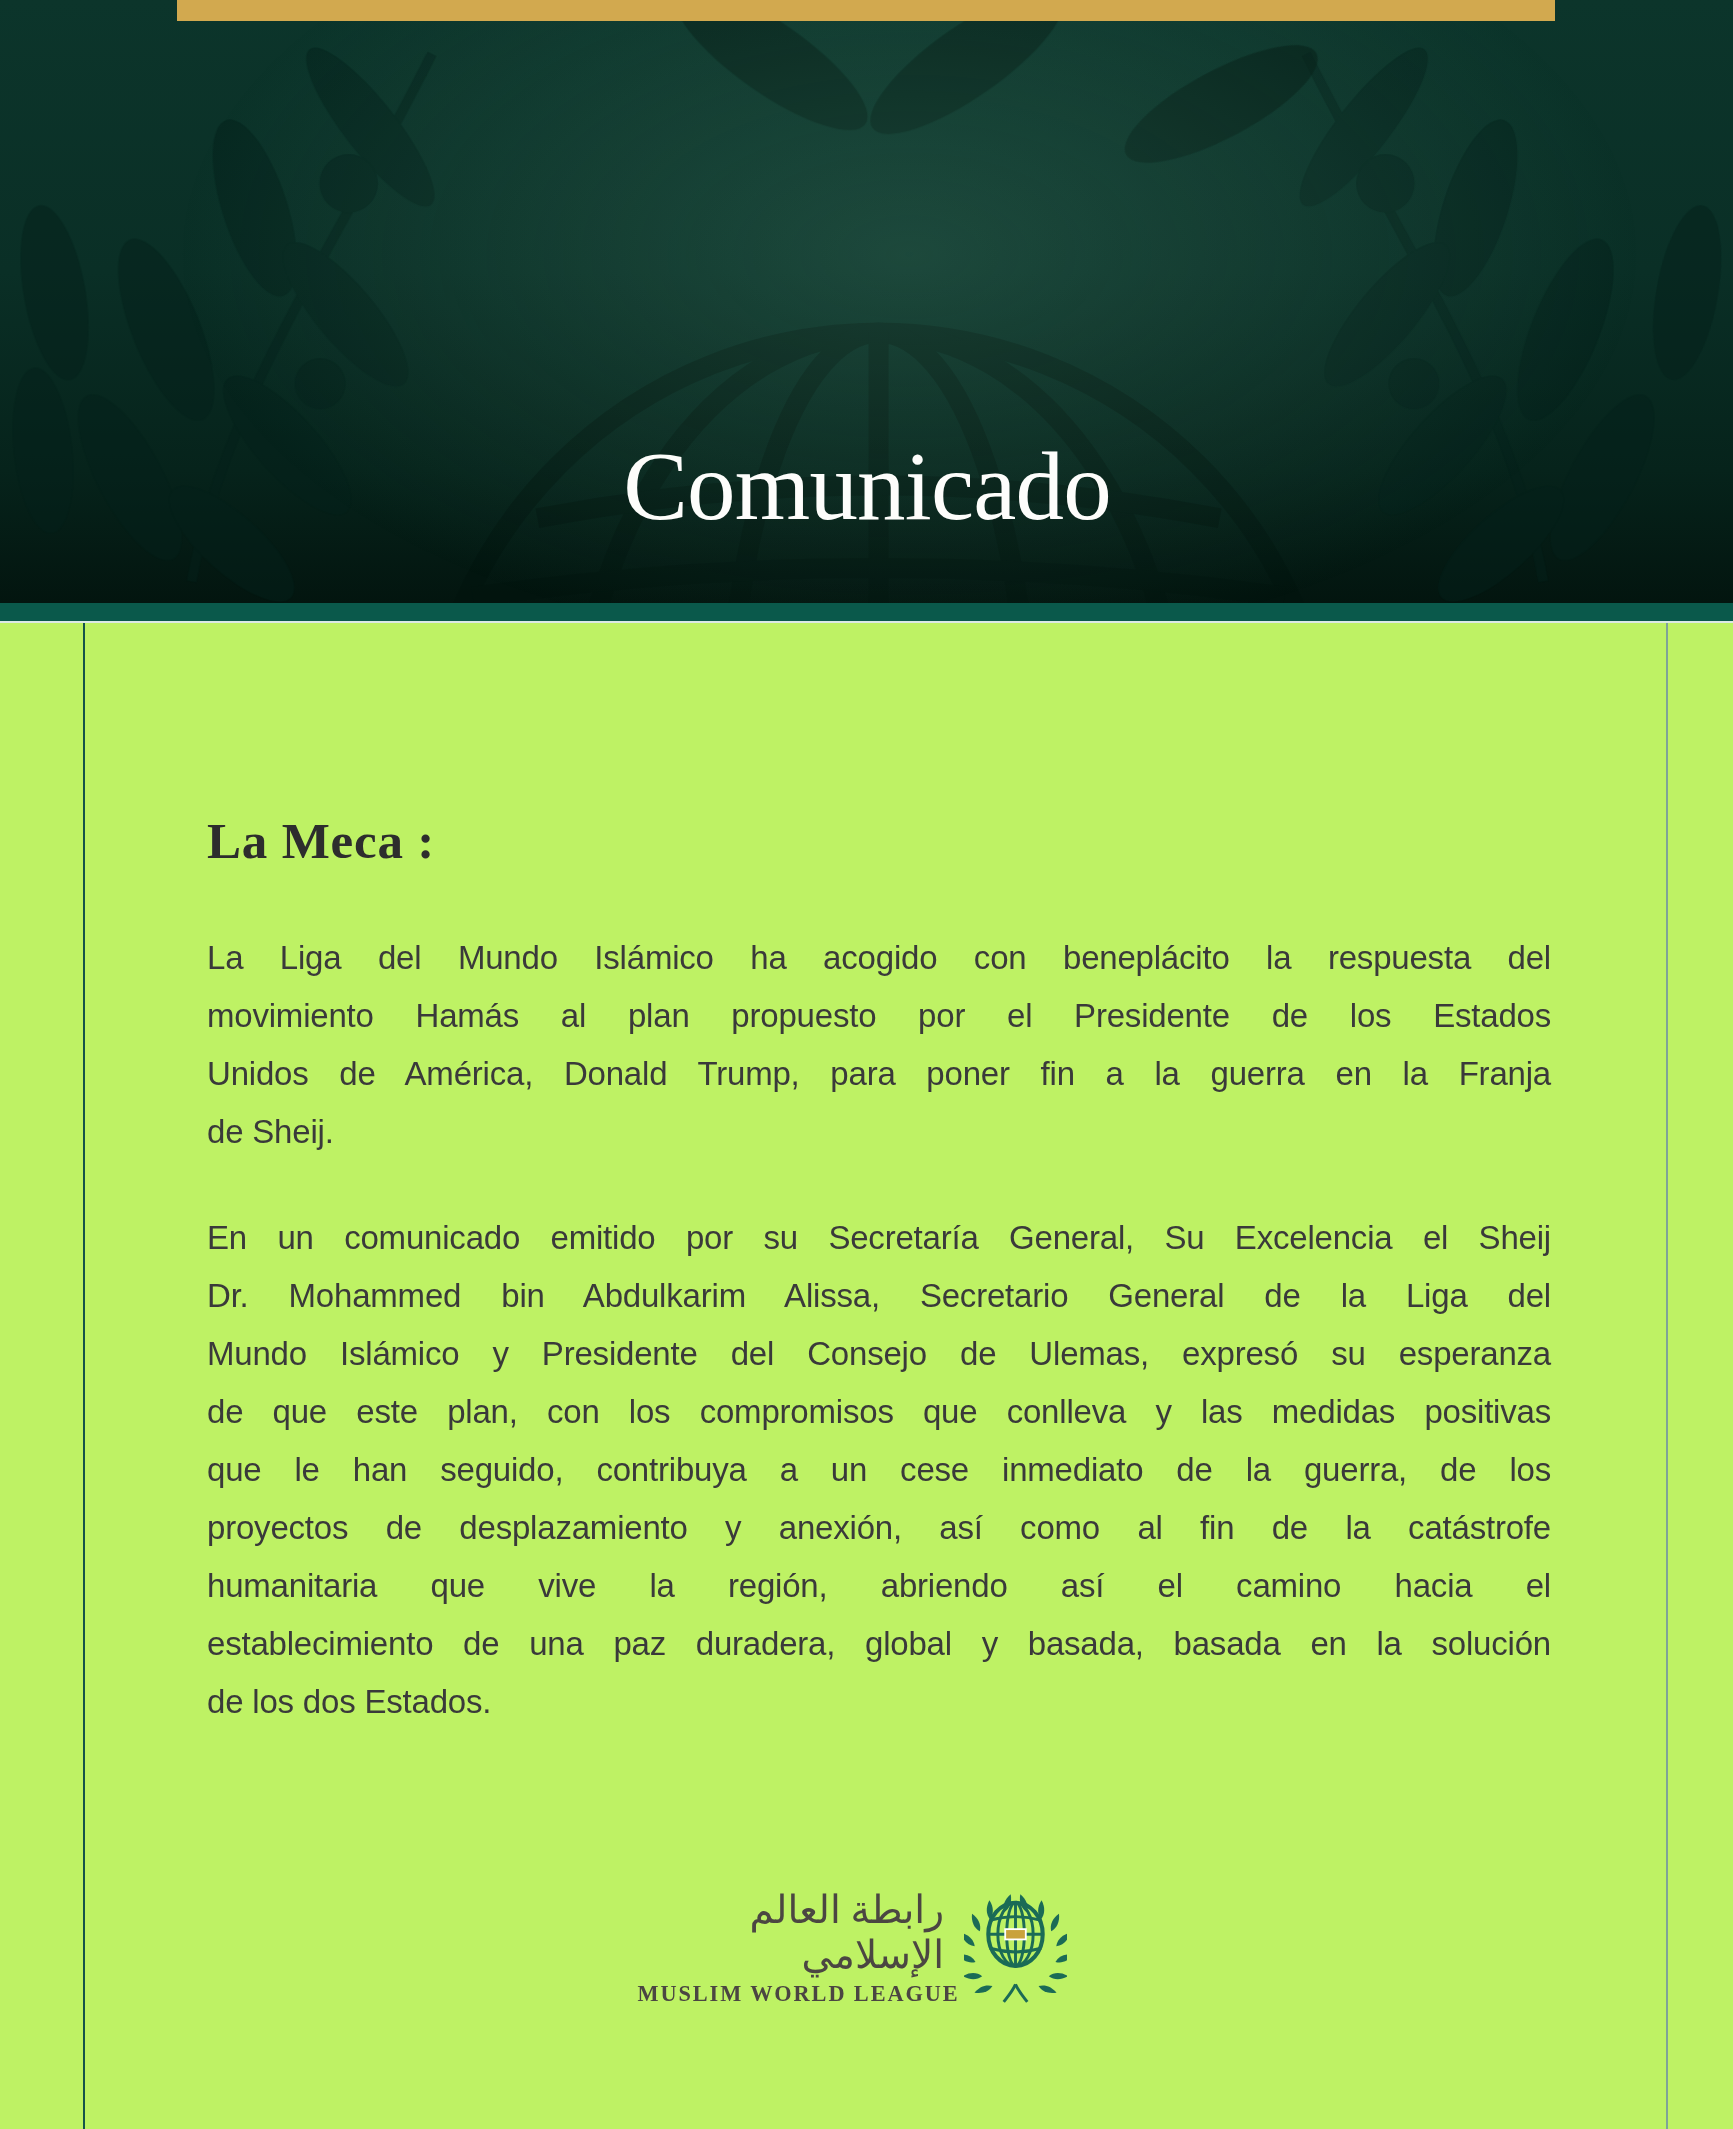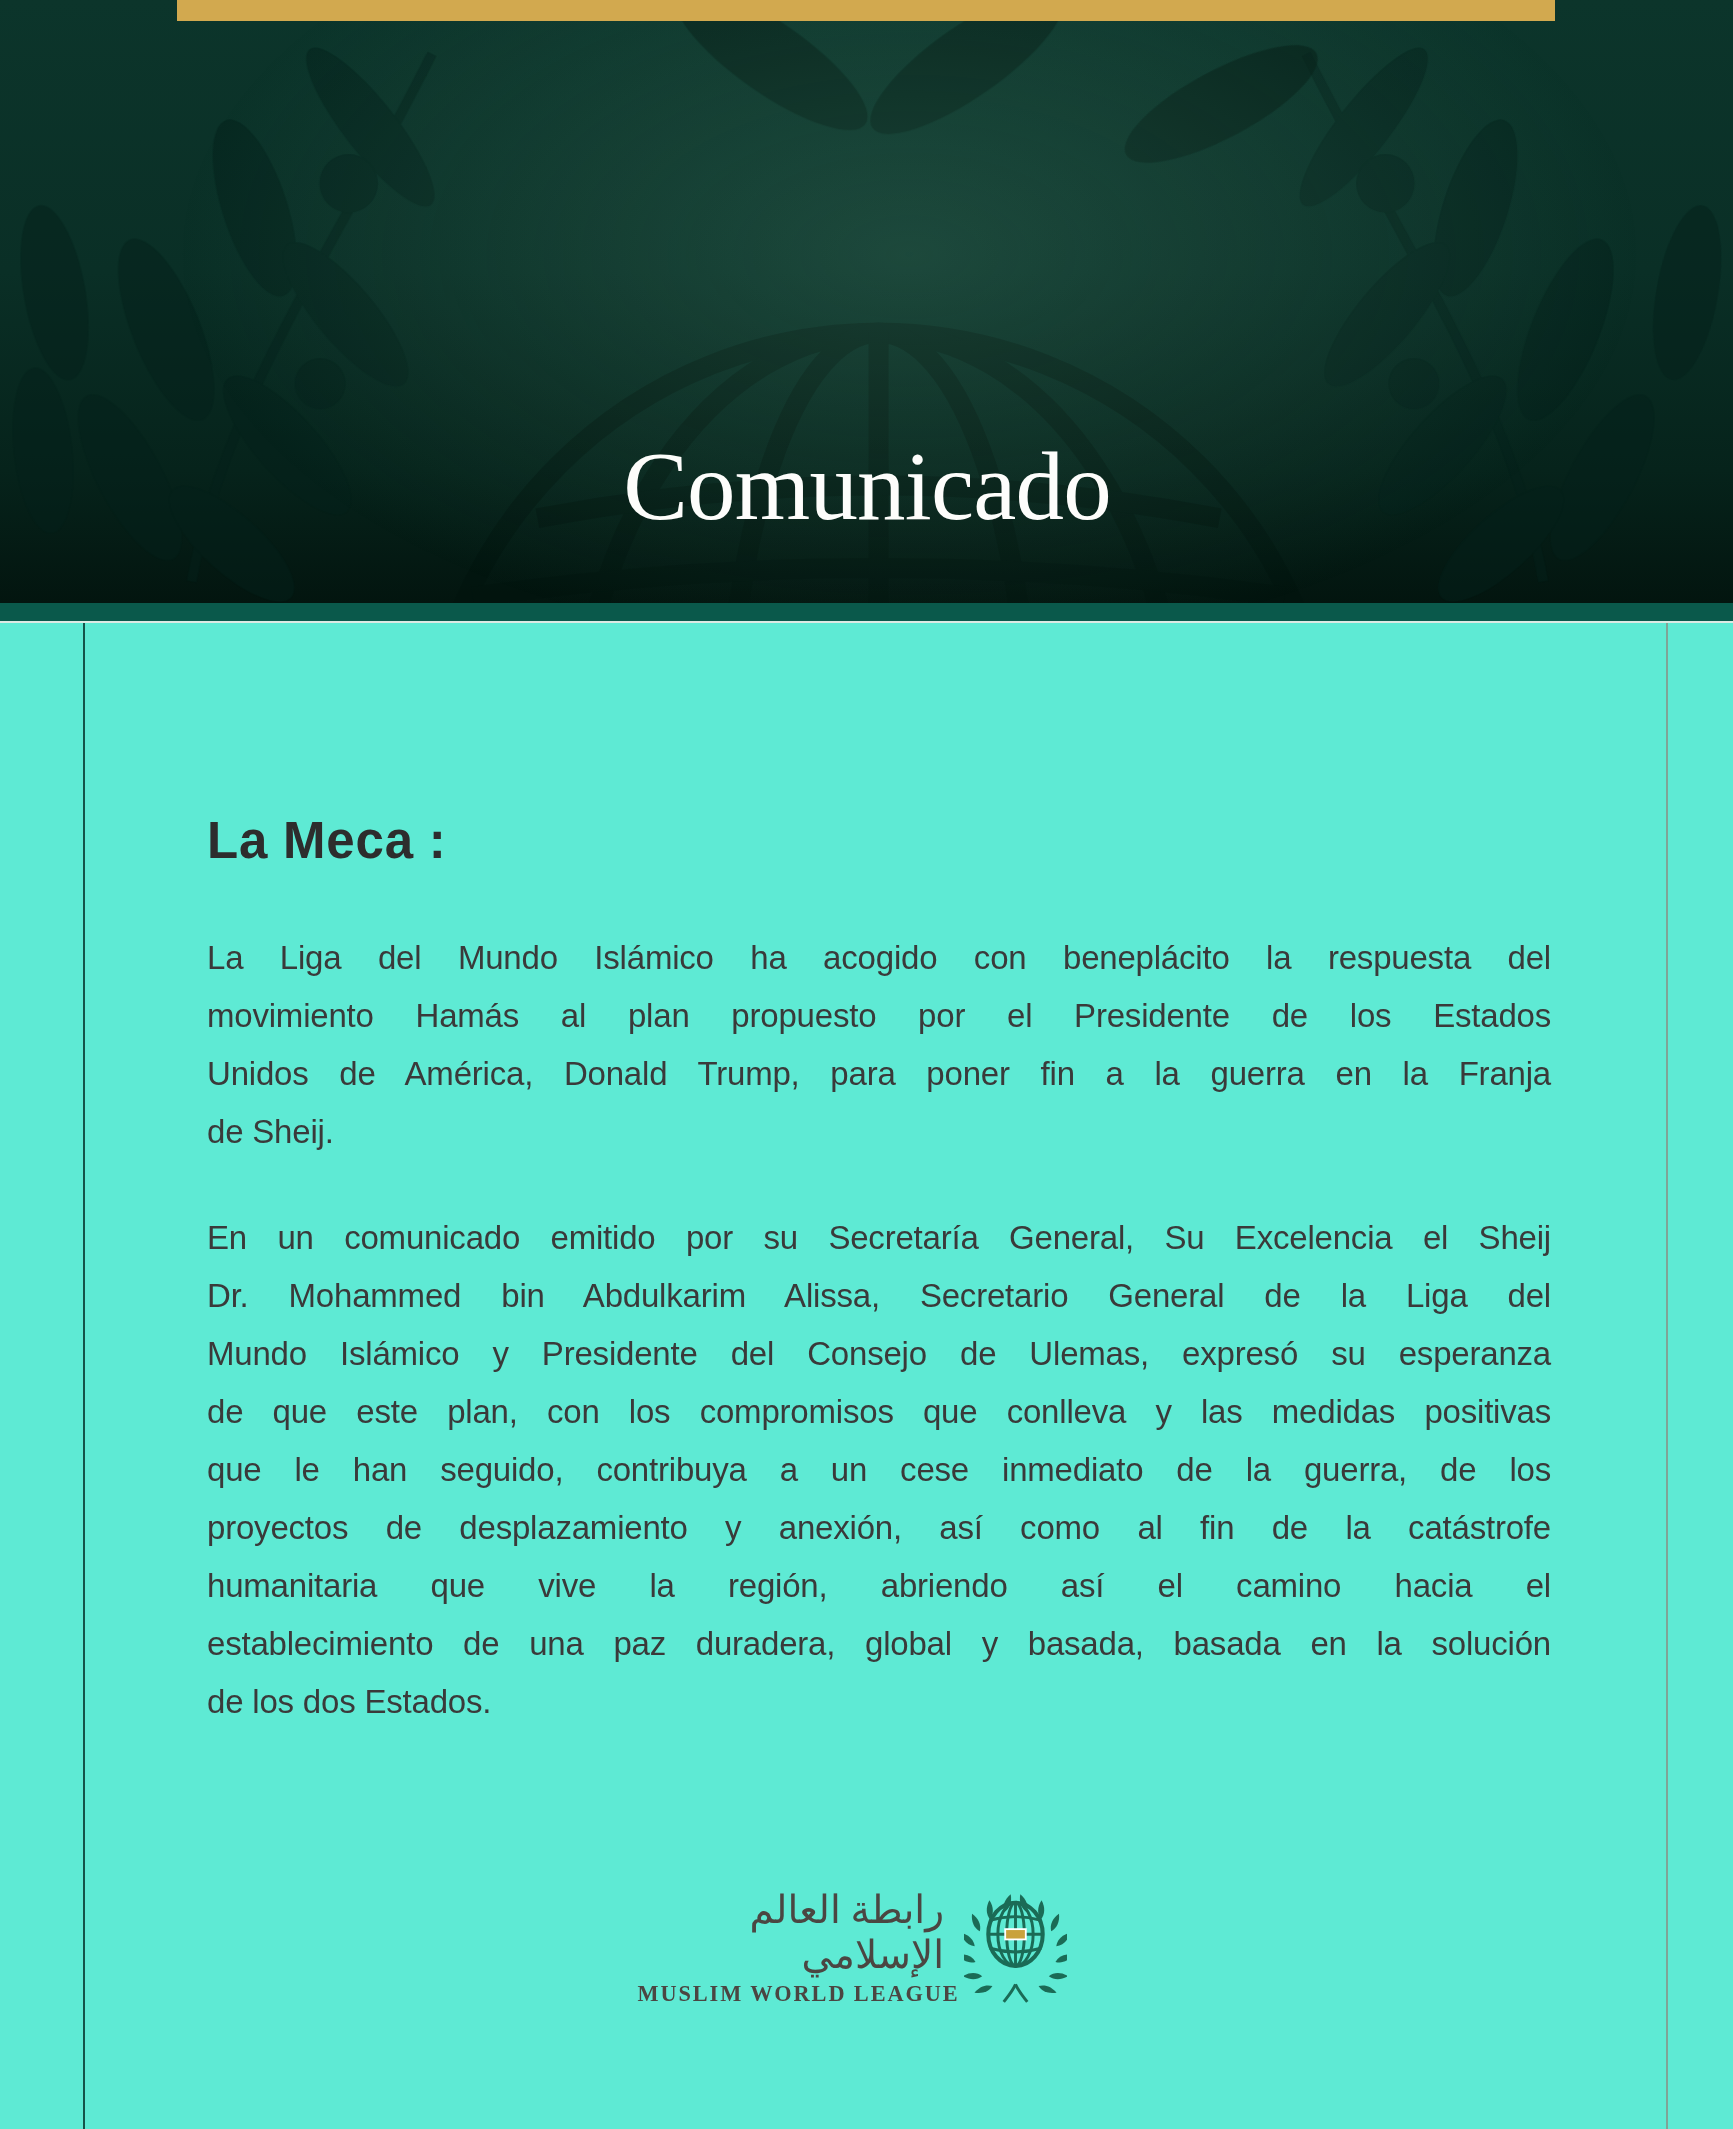--- a/index.html
+++ b/index.html
@@ -1,32 +1,32 @@
 <!DOCTYPE html>
 <html style="--gold: #D2A94F; --teal-band: #0A594B; --header-top: #0C352B; --header-mid: #0A2F26; --header-deep: #03150F; --title-text: #FDFDFB; --body-text: #3A3A3A; --heading-text: #2D2D2D; --logo-gray: #4B4642; --emblem-green: #1B6B56; --kaaba-gold: #C9A23C; --rule-left: #14544A; --rule-right: #7FA497;font-size:12.3px"><head>
 <meta charset="utf-8">
 <style>
   html,body{margin:0;padding:0;background:#e8e8e8;}
-  .page{position:relative;width:1734px;height:2129px;background:#5eead4;overflow:hidden;
+  .page{position:relative;width:1734px;height:2129px;background:#bef264;overflow:hidden;
         font-family:"Liberation Sans",sans-serif;}
   
   .header{position:absolute;left:0;top:0;width:1734px;height:603px;
           background:linear-gradient(180deg,var(--header-top) 0%,var(--header-mid) 45%,#06231B 78%,var(--header-deep) 100%);}
   .header-art{position:absolute;left:0;top:0;display:block;}
   .gold-bar{position:absolute;left:177px;top:0;width:1378px;height:21px;background:var(--gold);}
   .page-title{position:absolute;left:0;right:0;top:438px;text-align:center;
               font-family:"Liberation Serif",serif;font-weight:400;
               font-size:97px;line-height:97px;color:var(--title-text);letter-spacing:-0.8px;}
   .teal-band{position:absolute;left:0;top:603px;width:1734px;height:17.7px;background:var(--teal-band);}
   .band-underline{position:absolute;left:0;top:621px;width:1734px;height:1.5px;background:#DCE9E4;}
   
   .rule-left{position:absolute;left:83px;top:623px;bottom:0;width:1.5px;background:var(--rule-left);}
   .rule-right{position:absolute;left:1666px;top:623px;bottom:0;width:1.5px;background:var(--rule-right);}
   
-  .dateline{position:absolute;left:207px;top:814px;font-family:Liberation Sans, sans-serif;
+  .dateline{position:absolute;left:207px;top:814px;font-family:Liberation Serif, serif;
             font-weight:700;font-size:51px;line-height:54px;color:var(--heading-text);letter-spacing:0.8px;}
   .para{position:absolute;left:207px;width:1344px;font-size:33px;color:var(--body-text);
         letter-spacing:-0.2px;}
   .para-1{top:929px;}
   .para-2{top:1209px;}
   .pline{height:58px;line-height:58px;text-align:justify;text-align-last:justify;white-space:nowrap;}
   .pline.last{text-align-last:left;}
   
   .logo{position:absolute;left:653px;top:1882px;width:416px;height:136px;display:flex;align-items:flex-start;}
   .logo-text{width:291px;display:flex;flex-direction:column;align-items:center;}

